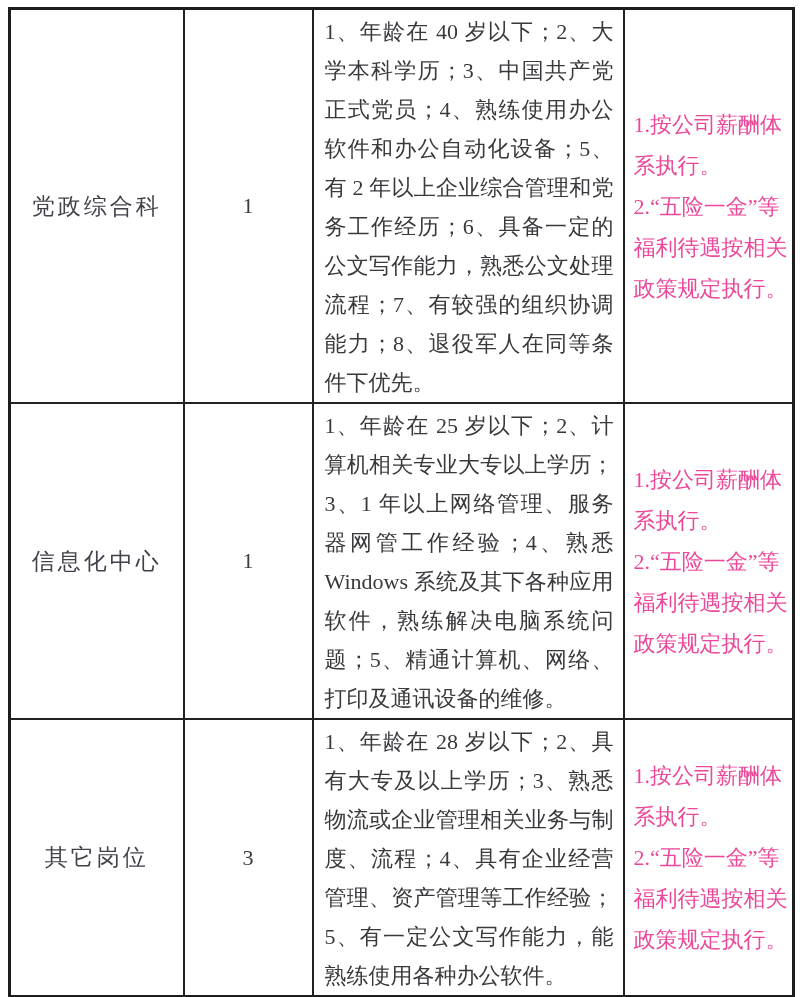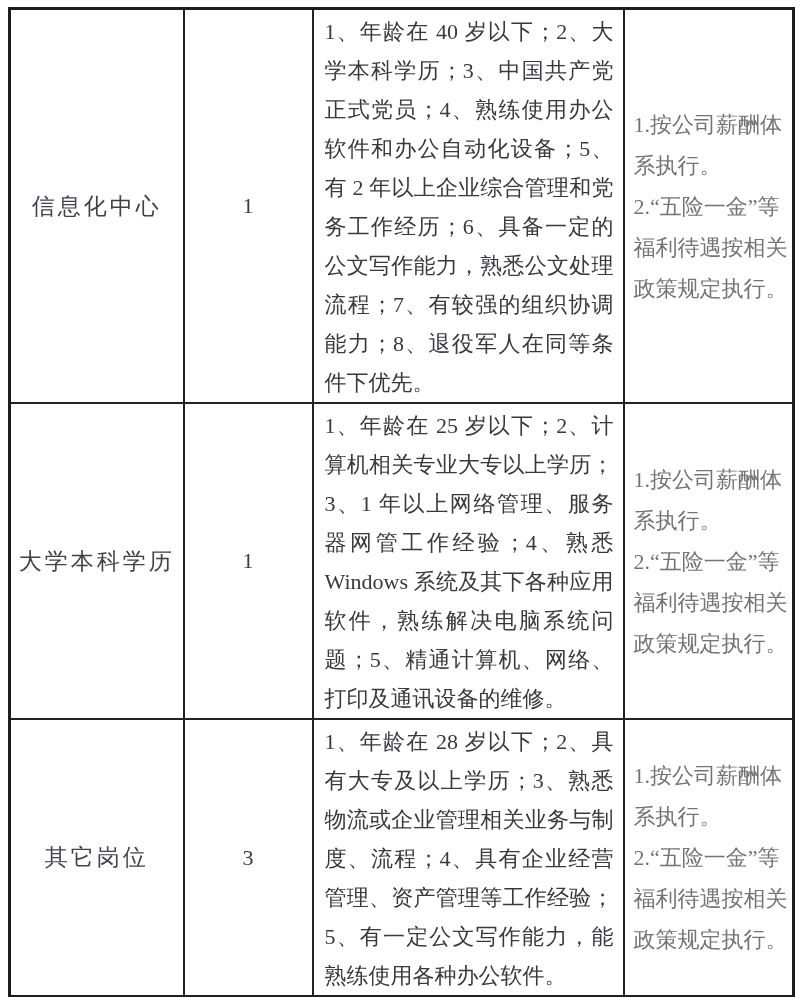--- a/index.html
+++ b/index.html
@@ -63,50 +63,50 @@
     line-height: 39px;
     padding: 2px 9px 0 11px;
     color: #39393d;
     margin-left: 29px;
   }
   td.salary-cell {
     vertical-align: middle;
     font-size: 22px;
     line-height: 41px;
     padding: 0 4px 0 9px;
-    color: #737373;
+    color: #ec4899;
   }
   .salary-text {
     white-space: pre-line;
     text-align: left;
   }
 </style>
 </head>
 <body>
 
 <div class="table-wrap">
   <table class="recruit">
     <colgroup>
       <col style="width:174px">
       <col style="width:129px">
       <col style="width:311px">
       <col style="width:170px">
     </colgroup>
     <tbody>
     <tr class="row-1">
-      <td class="position-cell">信息化中心</td>
+      <td class="position-cell">党政综合科</td>
       <td class="quota-cell">1</td>
       <td class="conditions-cell">1、年龄在 40 岁以下；2、大学本科学历；3、中国共产党正式党员；4、熟练使用办公软件和办公自动化设备；5、有 2 年以上企业综合管理和党务工作经历；6、具备一定的公文写作能力，熟悉公文处理流程；7、有较强的组织协调能力；8、退役军人在同等条件下优先。</td>
       <td class="salary-cell">
         <div class="salary-text">1.按公司薪酬体系执行。
 2.“五险一金”等福利待遇按相关政策规定执行。</div>
       </td>
     </tr>
     <tr class="row-2">
-      <td class="position-cell">大学本科学历</td>
+      <td class="position-cell">信息化中心</td>
       <td class="quota-cell">1</td>
       <td class="conditions-cell">1、年龄在 25 岁以下；2、计算机相关专业大专以上学历；3、1 年以上网络管理、服务器网管工作经验；4、熟悉 Windows 系统及其下各种应用软件，熟练解决电脑系统问题；5、精通计算机、网络、打印及通讯设备的维修。</td>
       <td class="salary-cell">
         <div class="salary-text">1.按公司薪酬体系执行。
 2.“五险一金”等福利待遇按相关政策规定执行。</div>
       </td>
     </tr>
     <tr class="row-3">
       <td class="position-cell">其它岗位</td>
       <td class="quota-cell">3</td>

